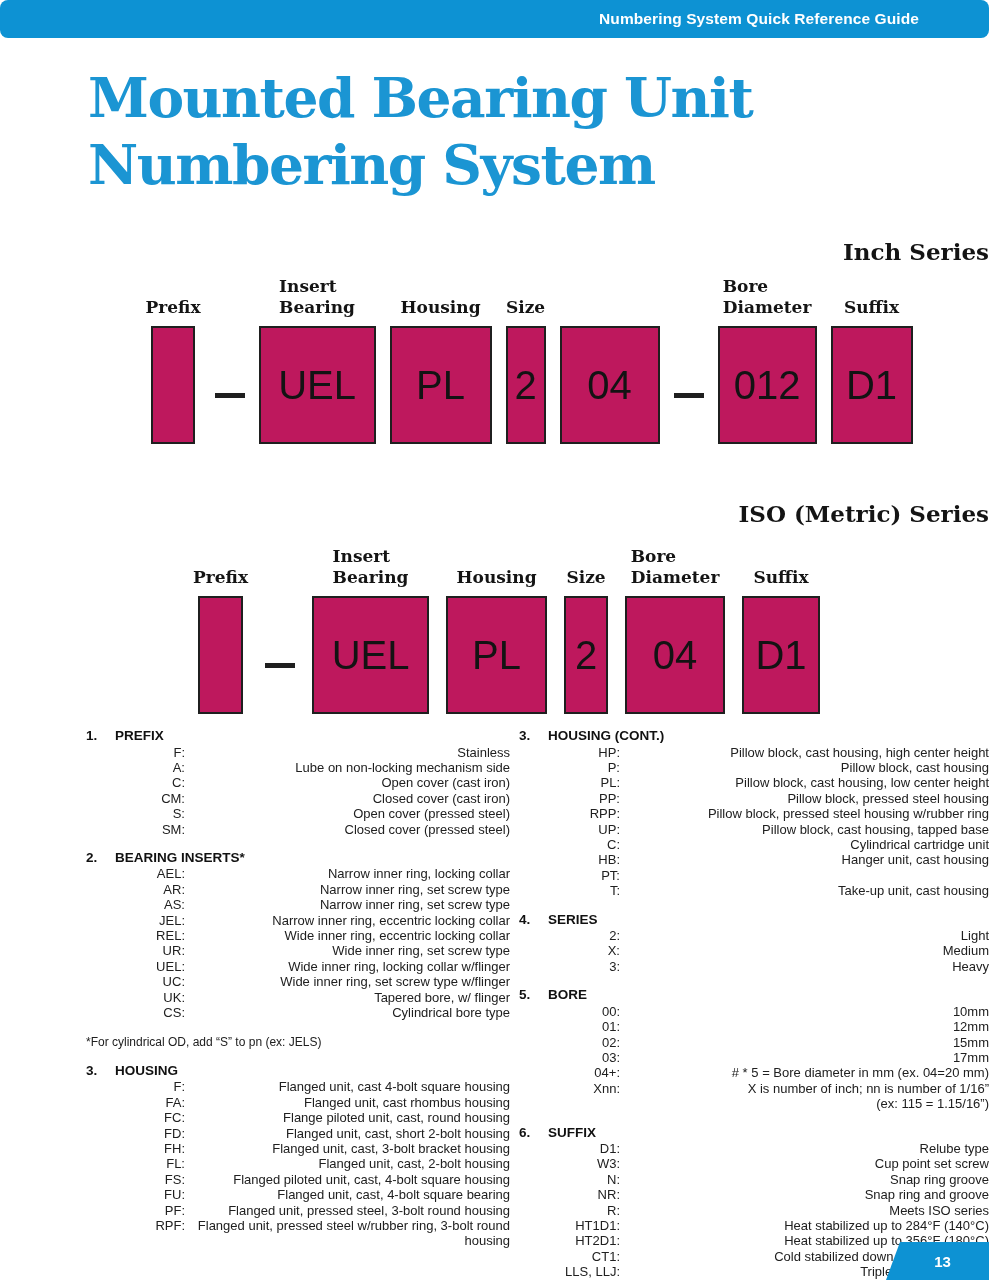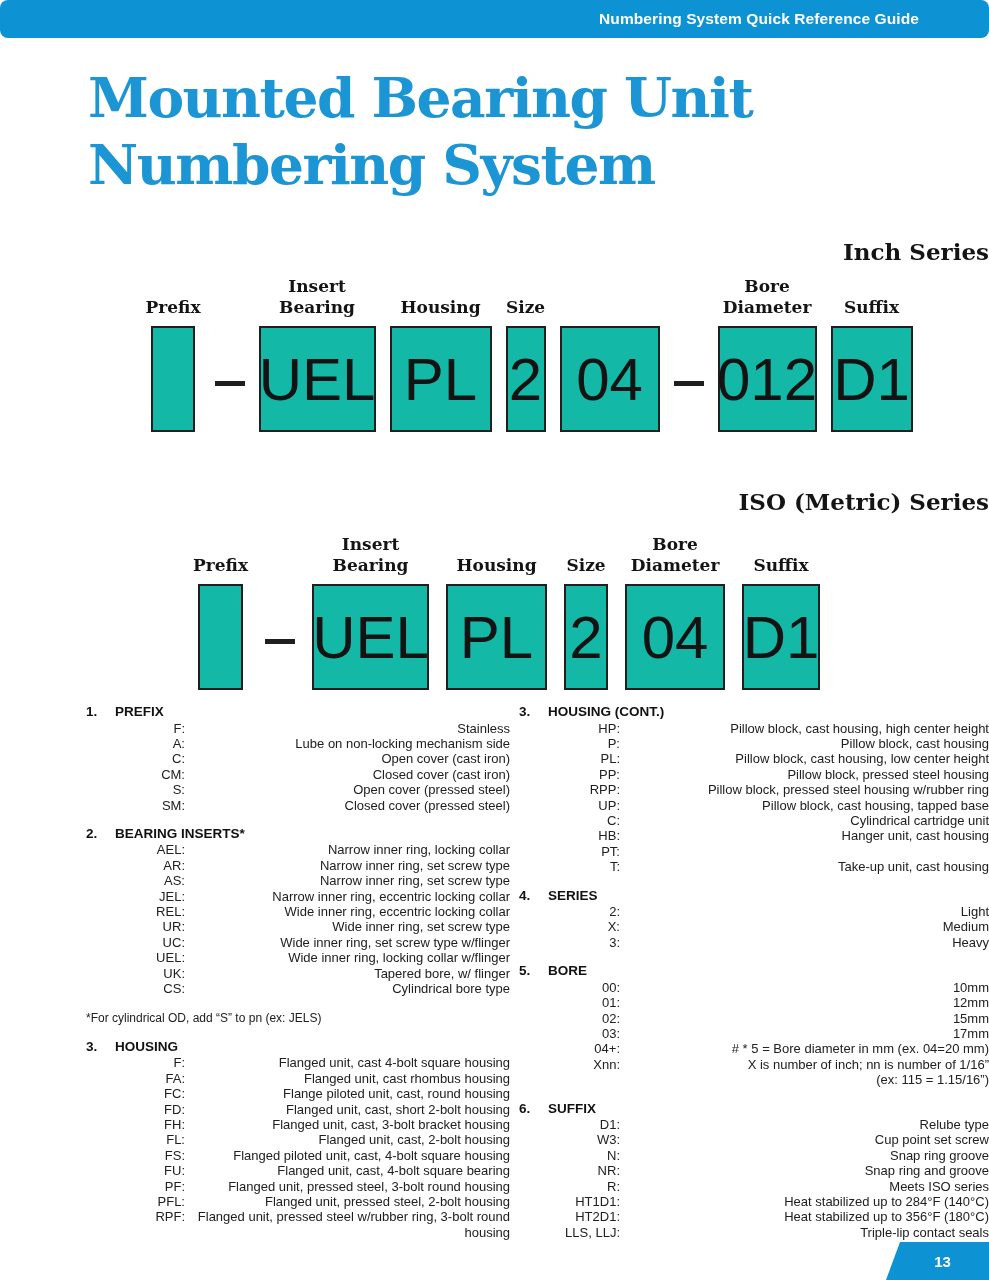--- a/index.html
+++ b/index.html
@@ -27,26 +27,26 @@
   .series.iso{margin-top:56px;}
   .series-title.inch-t{padding-left:28px;}
   .series-title.iso-t{padding-left:28px;margin-left:34px;}
   .diagram-row{display:flex;justify-content:center;align-items:flex-end;}
   .diagram-row.inch{gap:14px;padding-left:69px;margin-top:6px;}
   .diagram-row.iso{gap:17px;padding-left:24px;margin-top:14px;}
   .seg{display:flex;flex-direction:column;align-items:center;}
   .seg-label{
     height:46px;display:flex;align-items:flex-end;justify-content:center;
     font-family:"DejaVu Serif",serif;font-weight:bold;font-size:17px;
-    line-height:21px;white-space:pre;text-align:center;margin-bottom:8px;color:#141414;
+    line-height:21px;white-space:pre;text-align:left;margin-bottom:8px;color:#141414;
   }
   .seg-box{
-    height:106px;background:#14b8a6;border:2px solid #1f1f1f;box-sizing:border-box;
+    height:118px;background:#be185d;border:2px solid #1f1f1f;box-sizing:border-box;
     display:flex;align-items:center;justify-content:center;
-    font-size:60px;color:#131313;font-family:"Liberation Sans",sans-serif;
+    font-size:40px;color:#131313;font-family:"Liberation Sans",sans-serif;
   }
   .dash-seg{height:98px;width:30px;display:flex;align-items:center;justify-content:center;}
   .dash-bar{width:30px;height:5px;background:#1f1f1f;}
   
   .columns{display:flex;margin:14px 0 0 86px;font-size:13px;line-height:15.4px;}
   .col-left{width:424px;flex:none;}
   .col-right{width:470px;flex:none;margin-left:9px;}
   .list-section:not(:first-child){margin-top:13px;}
   .sec-head{display:flex;font-weight:bold;font-size:13.5px;color:#111111;margin-bottom:1px;}
   .sec-num{width:29px;flex:none;}
@@ -206,28 +206,28 @@
           </div>
           <div class="entry">
             <span class="code">REL:</span>
             <span class="desc">Wide inner ring, eccentric locking collar</span>
           </div>
           <div class="entry">
             <span class="code">UR:</span>
             <span class="desc">Wide inner ring, set screw type</span>
           </div>
           <div class="entry">
+            <span class="code">UEL:</span>
+            <span class="desc">Wide inner ring, locking collar w/flinger</span>
+          </div>
+          <div class="entry">
             <span class="code">UC:</span>
             <span class="desc">Wide inner ring, set screw type w/flinger</span>
           </div>
           <div class="entry">
-            <span class="code">UEL:</span>
-            <span class="desc">Wide inner ring, locking collar w/flinger</span>
-          </div>
-          <div class="entry">
             <span class="code">UK:</span>
             <span class="desc">Tapered bore,  w/ flinger</span>
           </div>
           <div class="entry">
             <span class="code">CS:</span>
             <span class="desc">Cylindrical bore type</span>
           </div>
         </div>
         <p class="note">*For cylindrical OD, add “S” to pn (ex: JELS)</p>
         <div class="list-section">
@@ -263,24 +263,20 @@
             <span class="code">FS:</span>
             <span class="desc">Flanged piloted unit, cast, 4-bolt square housing</span>
           </div>
           <div class="entry">
             <span class="code">FU:</span>
             <span class="desc">Flanged unit, cast, 4-bolt square bearing</span>
           </div>
           <div class="entry">
             <span class="code">PF:</span>
             <span class="desc">Flanged unit, pressed steel, 3-bolt round housing</span>
-          </div>
-          <div class="entry">
-            <span class="code">PFL:</span>
-            <span class="desc">Flanged unit, pressed steel, 2-bolt housing</span>
           </div>
           <div class="entry">
             <span class="code">RPF:</span>
             <span class="desc">Flanged unit, pressed steel w/rubber ring, 3-bolt round housing</span>
           </div>
         </div>
       </div>
     <div class="col-right" id="col-right">
         <div class="list-section">
           <div class="sec-head">
@@ -403,20 +399,24 @@
           </div>
           <div class="entry">
             <span class="code">HT1D1:</span>
             <span class="desc">Heat stabilized up to 284°F (140°C)</span>
           </div>
           <div class="entry">
             <span class="code">HT2D1:</span>
             <span class="desc">Heat stabilized up to 356°F (180°C)</span>
           </div>
           <div class="entry">
+            <span class="code">CT1:</span>
+            <span class="desc">Cold stabilized down to -58°F (-50°C)</span>
+          </div>
+          <div class="entry">
             <span class="code">LLS, LLJ:</span>
             <span class="desc">Triple-lip contact seals</span>
           </div>
         </div>
       </div>
   </div>
 
   <div class="page-tab">
     <span>13</span>
   </div>

